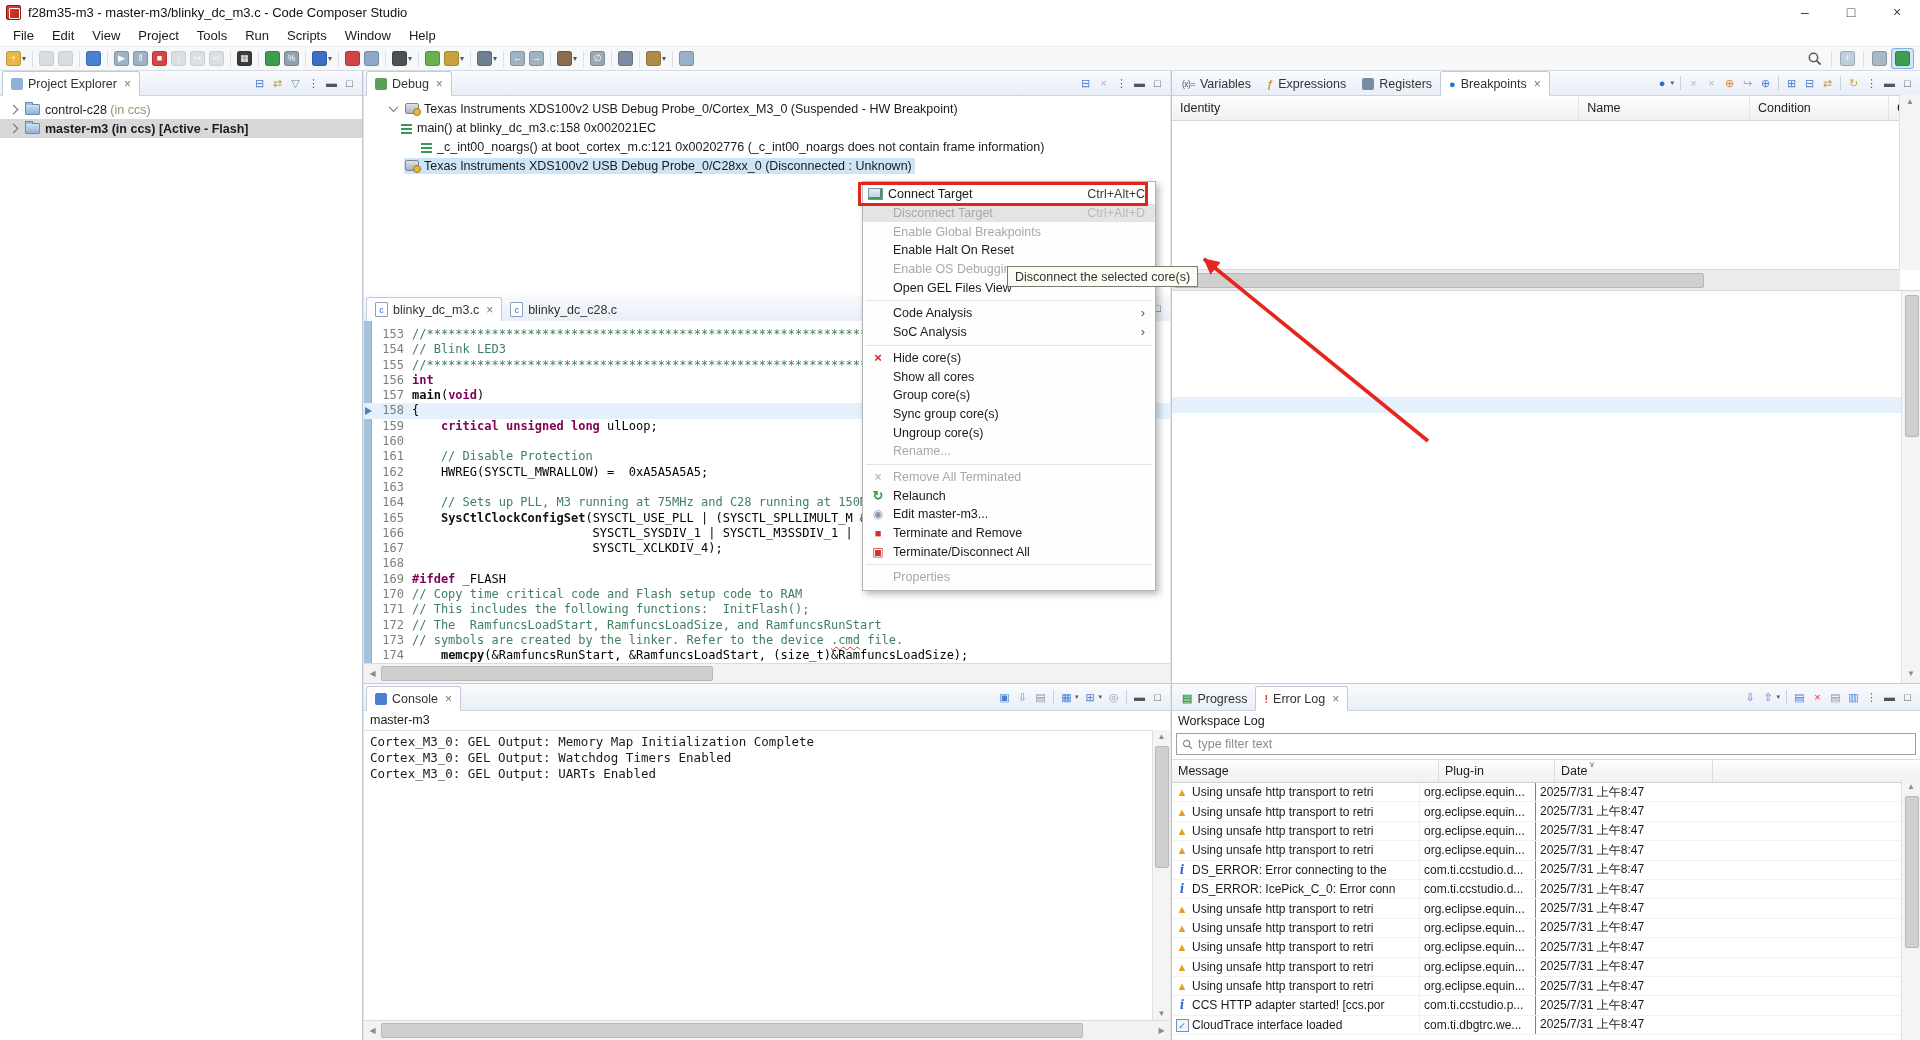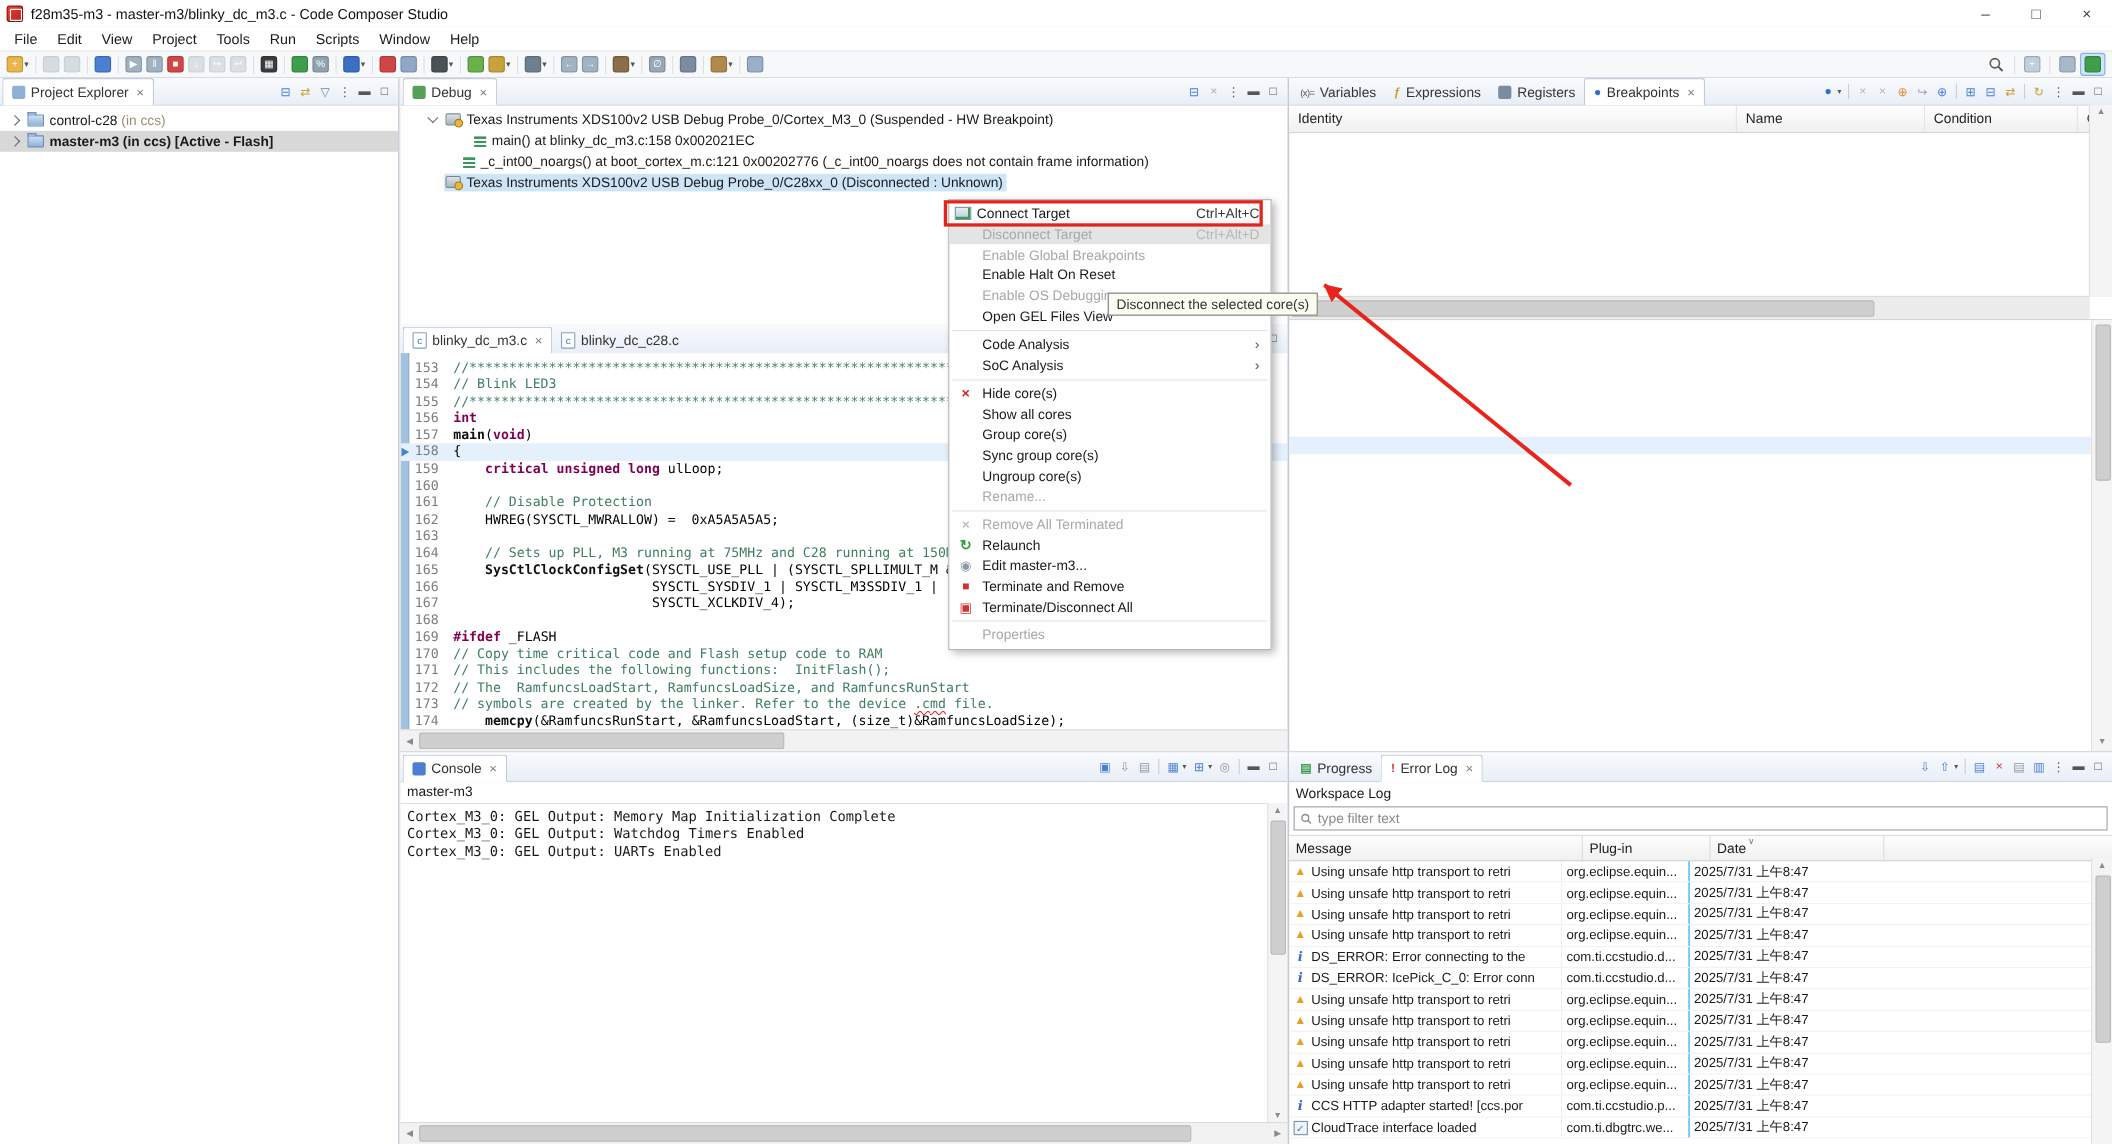--- a/index.html
+++ b/index.html
@@ -61,21 +61,21 @@
   #debug{left:364px;top:71px;width:806px;height:224px}
   #debug-tree{padding-top:3px}
   
   #editor{left:364px;top:295px;width:806px;height:388px}
   #editor .phead{height:26px}
   .ebody{position:absolute;top:26px;left:0;right:0;bottom:19px;background:#fff;overflow:hidden}
   .estrip{position:absolute;left:0;top:0;bottom:0;width:7px;background:#a3c2de;border-right:1px solid #8fb0d0}
   #code-area{position:absolute;left:0;top:6px;right:0}
   .cl{position:relative;height:15.3px;line-height:15.3px;font-family:"DejaVu Sans Mono",monospace;font-size:12px;white-space:pre;padding-left:48px}
   .cl.cur{background:#e4f0fb}
-  .ln{position:absolute;left:8px;width:32px;text-align:center;color:#7d7d7d}
+  .ln{position:absolute;left:8px;width:32px;text-align:right;color:#7d7d7d}
   .kw{color:#7f0055;font-weight:bold}
   .cmt{color:#3f7f5f}
   .fn{font-weight:bold;color:#101010}
   .pl{color:#000}
   .sp{text-decoration:underline wavy #e03030 1px;text-underline-offset:2px}
   .curmark{position:absolute;left:1px;top:4px;width:0;height:0;border-left:7px solid #4a82c8;border-top:4px solid transparent;border-bottom:4px solid transparent}
   .esb{position:absolute;left:0;right:0;bottom:0;height:19px;background:#f2f2f2;border-top:1px solid #dcdcdc;display:flex;align-items:center}
   .sbarrow{width:17px;text-align:center;font-size:8px;color:#8a8a8a}
   .hthumb{height:13px;background:#cfcfcf;border:1px solid #b8b8b8;border-radius:2px}
   
@@ -336,21 +336,21 @@
         </span>
     </div>
     <div id="debug-tree">
         <div class="trow" style="padding-left: 26px;">
           <span class="chev down"></span>
           <span class="selwrap">
             <span class="tico core"></span>
             <span class="ttext"><span>Texas Instruments XDS100v2 USB Debug Probe_0/Cortex_M3_0 (Suspended - HW Breakpoint)</span></span>
           </span>
         </div>
-        <div class="trow" style="padding-left: 52px;">
+        <div class="trow" style="padding-left: 22px;">
           <span class="chev none"></span>
           <span class="selwrap">
             <span class="tico frame"></span>
             <span class="ttext"><span>main() at blinky_dc_m3.c:158 0x002021EC</span></span>
           </span>
         </div>
         <div class="trow" style="padding-left: 42px;">
           <span class="chev none"></span>
           <span class="selwrap">
             <span class="tico frame"></span>

